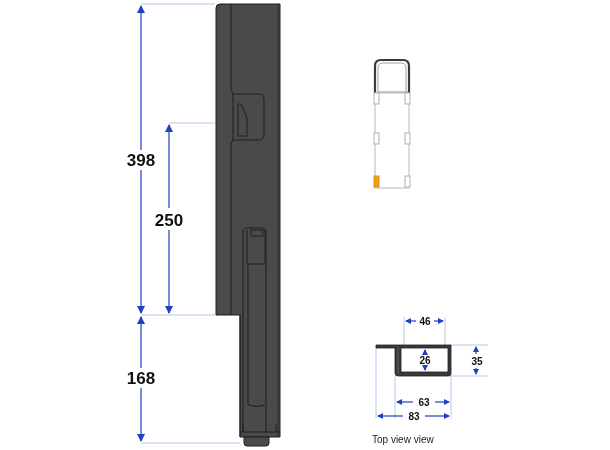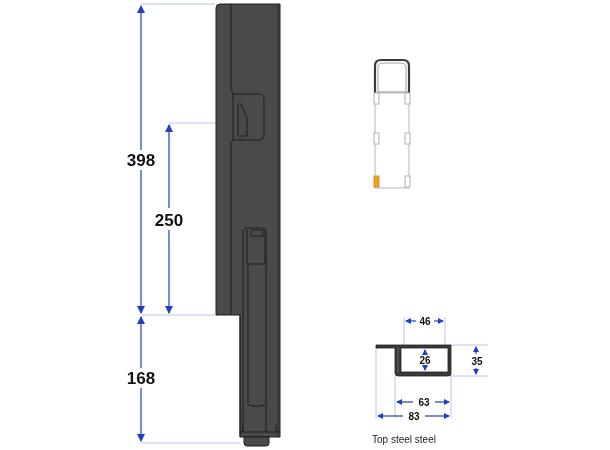--- a/index.html
+++ b/index.html
@@ -129,13 +129,13 @@
       <line x1="425" y1="416" x2="449" y2="416" marker-end="url(#arrs)"></line>
     </g>
     <text class="dimlabel" x="425" y="325" font-size="10" text-anchor="middle">46</text>
     <text class="dimlabel" x="425" y="364" font-size="10" text-anchor="middle">26</text>
     <text class="dimlabel" x="477" y="365" font-size="10" text-anchor="middle">35</text>
     <text class="dimlabel" x="424" y="406" font-size="10" text-anchor="middle">63</text>
     <text class="dimlabel" x="414" y="420" font-size="10" text-anchor="middle">83</text>
   </g>
 </svg>
 
-<div class="caption">Top steel steel</div>
+<div class="caption">Top view view</div>
 
 </body></html>

